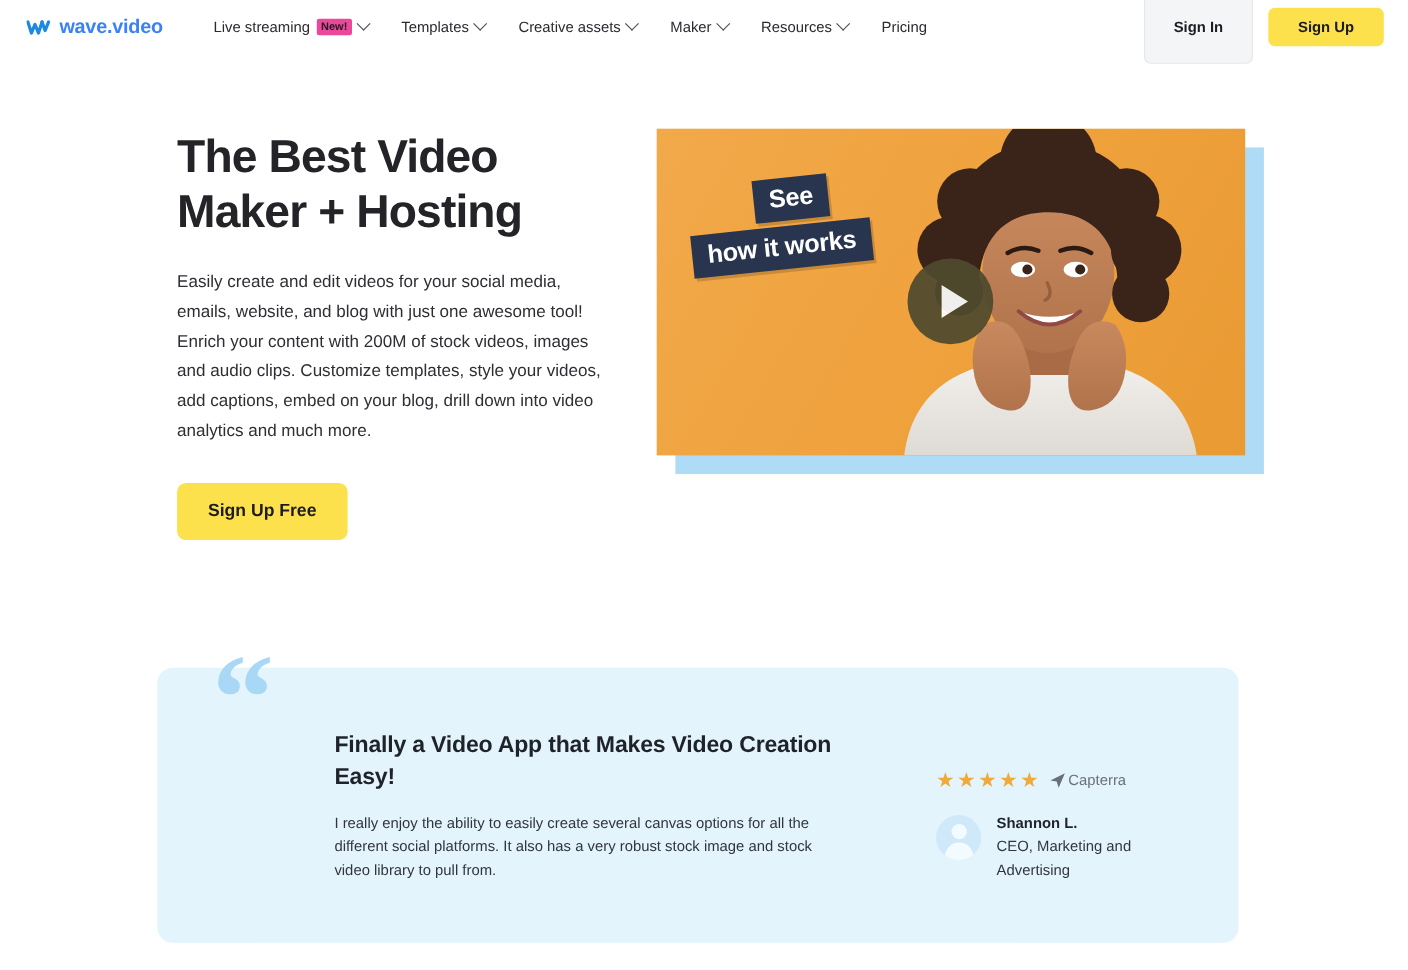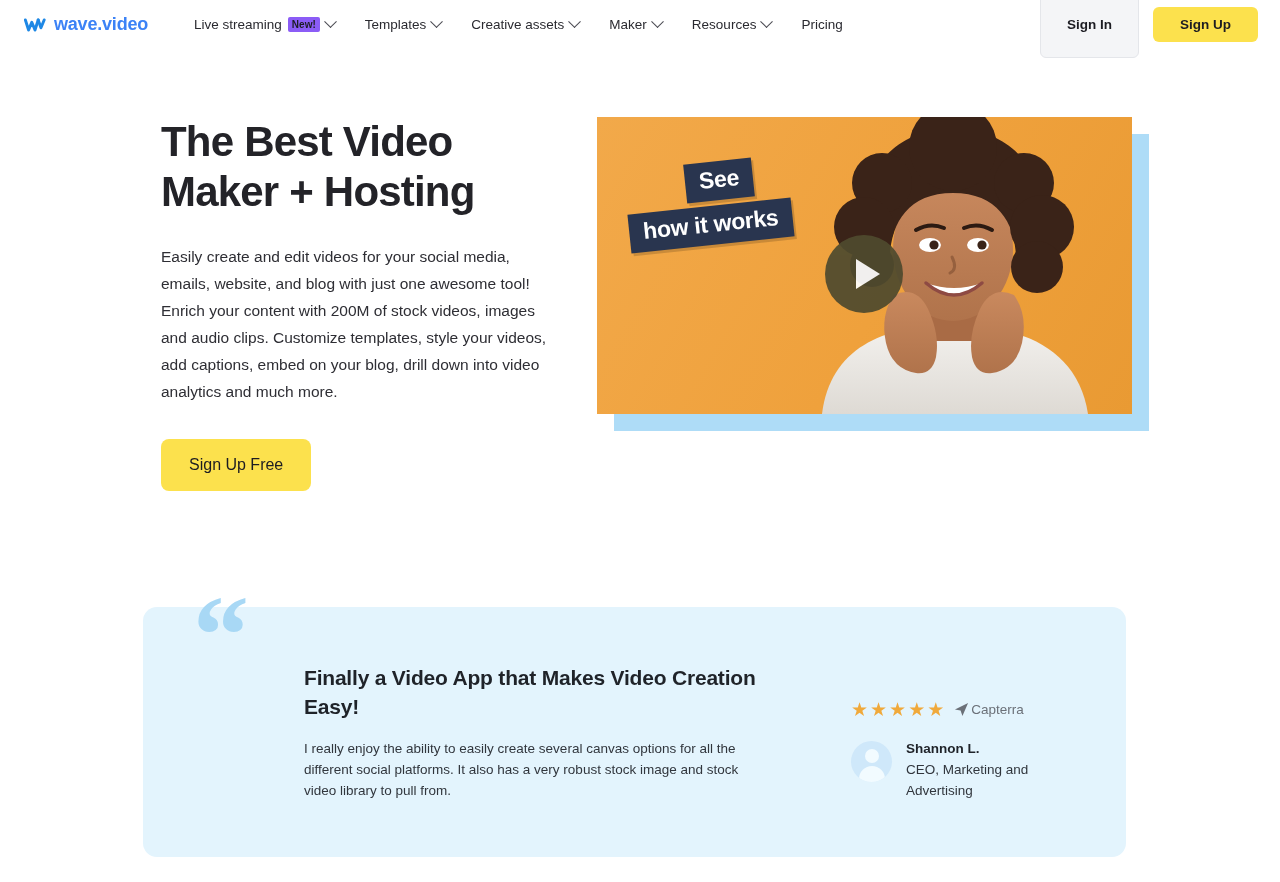--- a/index.html
+++ b/index.html
@@ -45,21 +45,21 @@
   .nav-item {
     display: flex;
     align-items: center;
     gap: 6px;
     font-size: 13.5px;
     color: #2a2a30;
     cursor: pointer;
     white-space: nowrap;
   }
   .badge-new {
-    background: #8b5cf6;
+    background: #ec4899;
     color: #1c1c22;
     font-size: 10px;
     font-weight: bold;
     padding: 1px 4px;
     border-radius: 2px;
     line-height: 13px;
   }
   .chev {
     width: 9px; height: 9px;
     border-right: 1.6px solid #4a4a52;
@@ -111,21 +111,21 @@
     font-size: 15.5px;
     line-height: 27px;
     color: #2e2e34;
   }
   .hero-desc p + p { margin-top: 0; }
   .btn-cta {
     margin-top: 34px;
     background: #FCE14D;
     color: #1c1c22;
     font-size: 16px;
-    font-weight: normal;
+    font-weight: bold;
     padding: 17px 28px;
     border-radius: 8px;
     border: none;
     cursor: pointer;
     font-family: "Liberation Sans", sans-serif;
   }
 
   
   .hero-right {
     position: relative;

